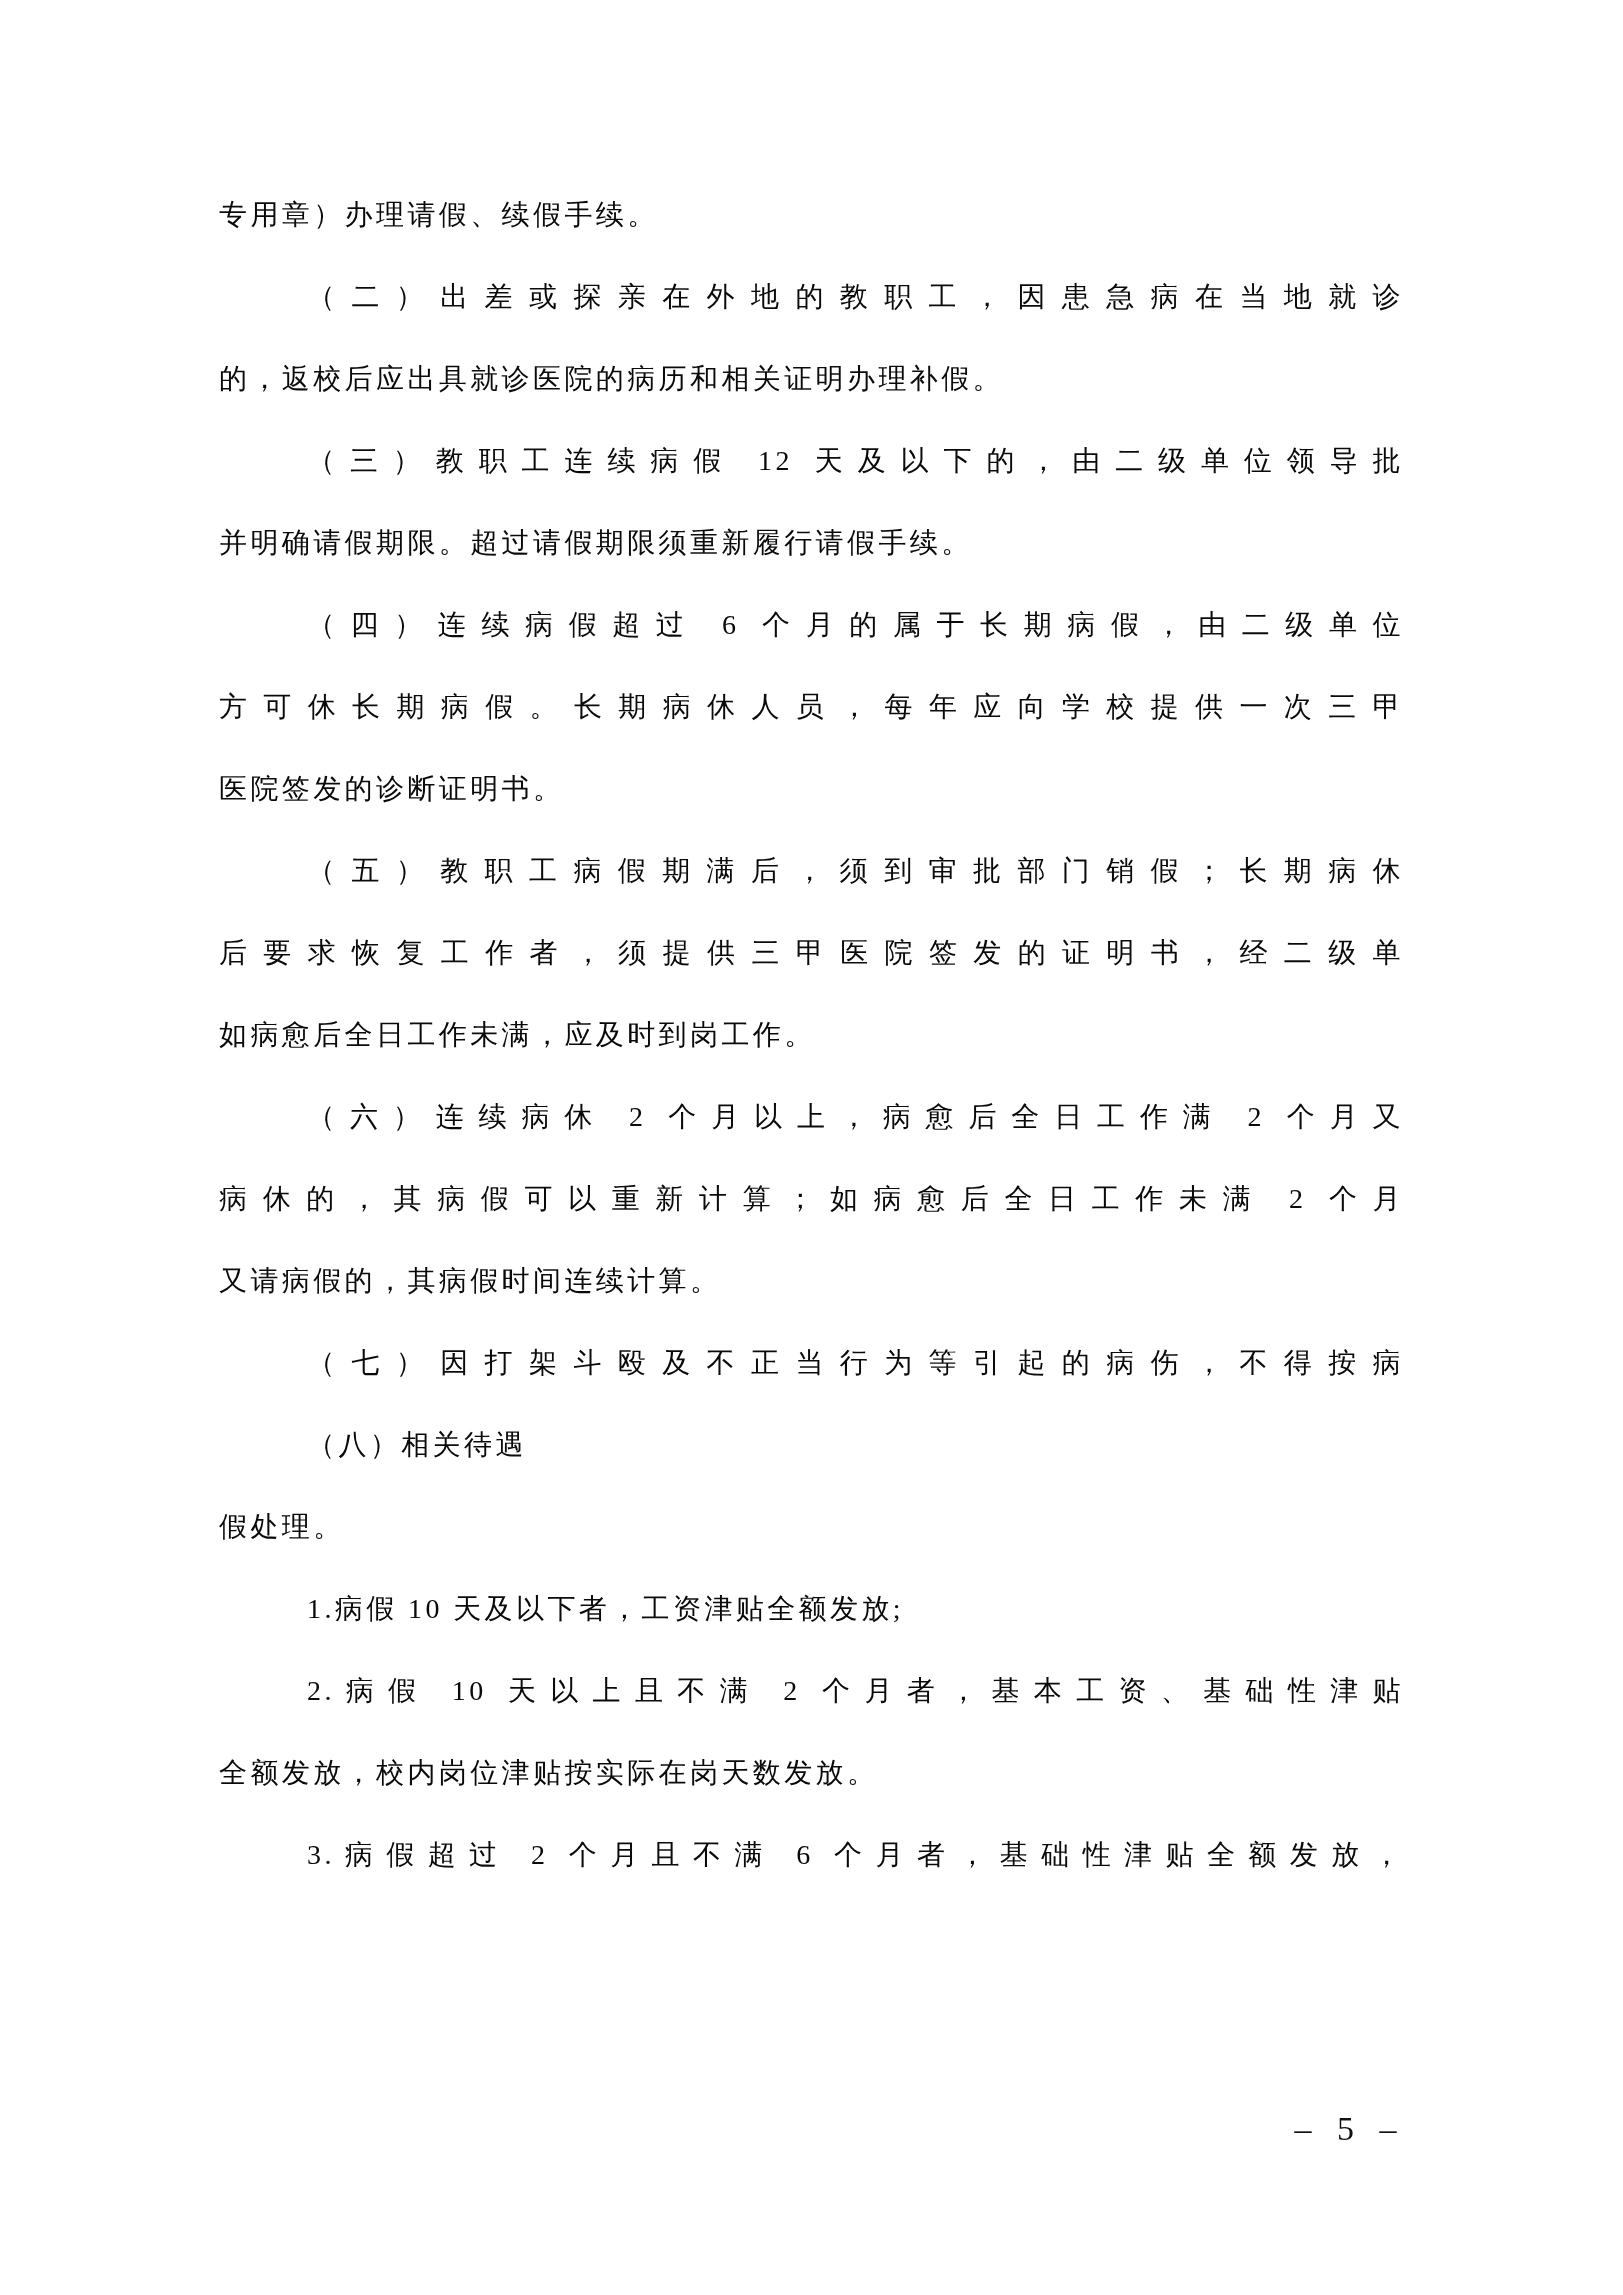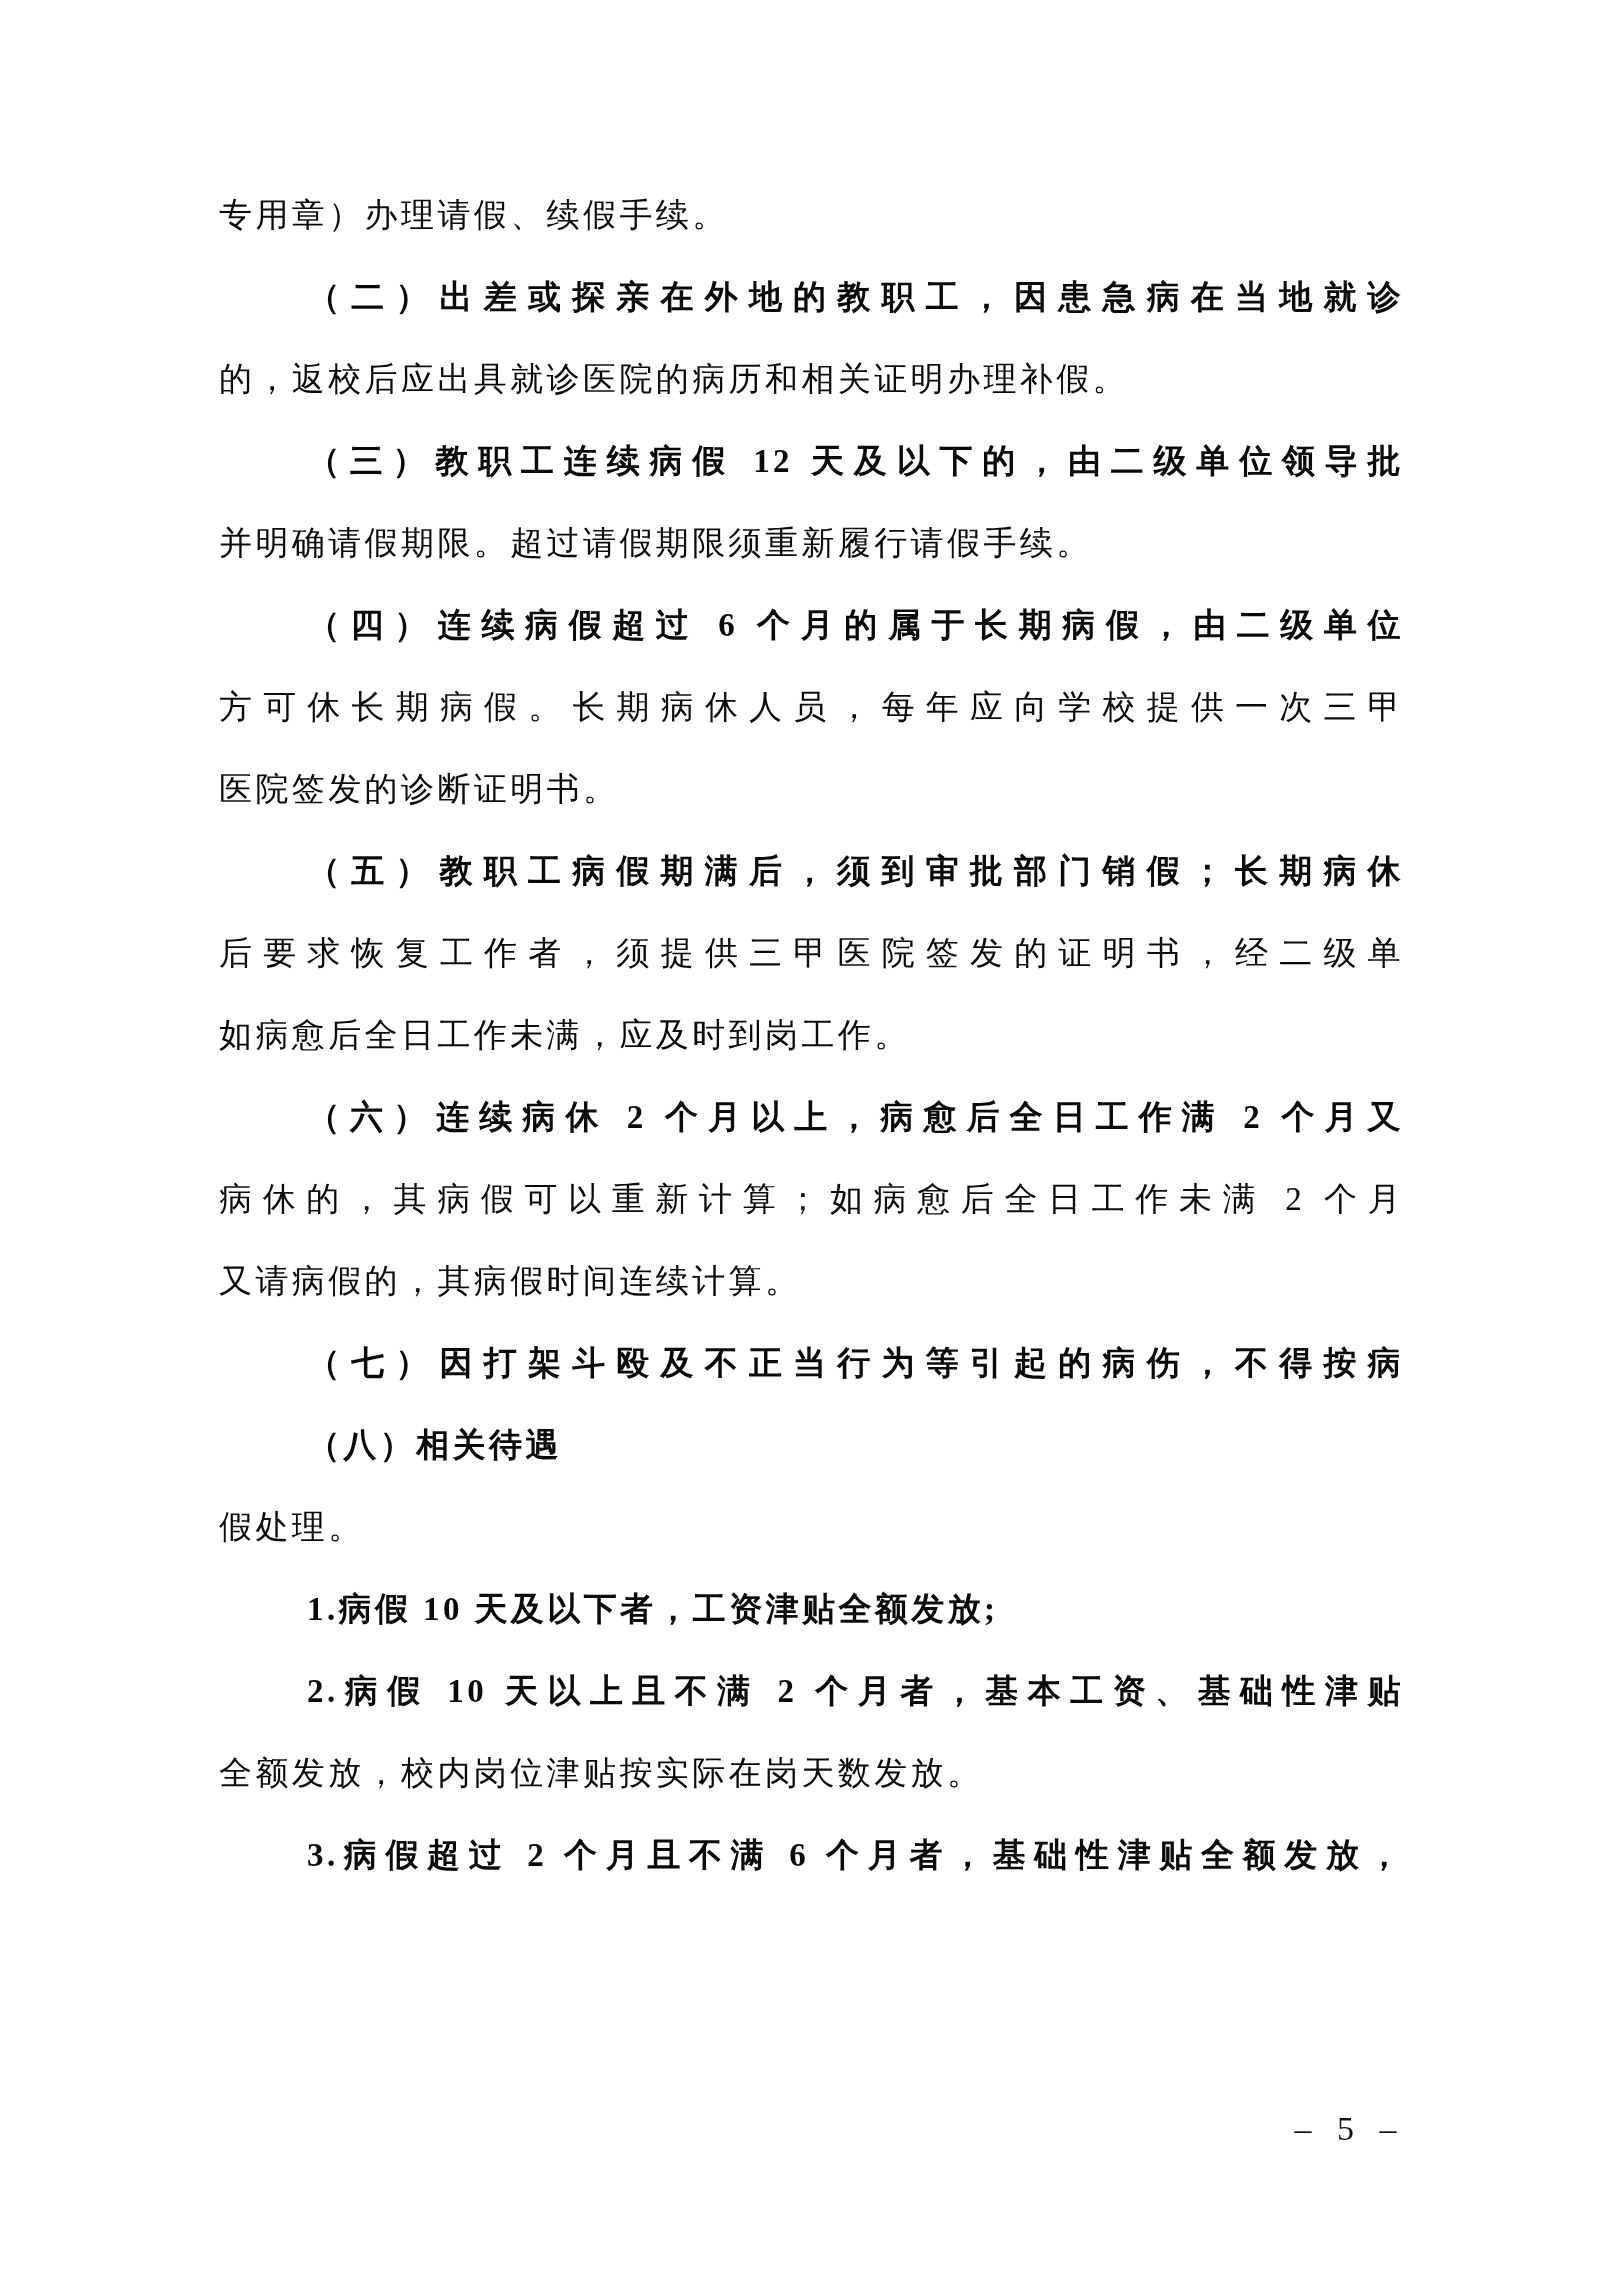--- a/index.html
+++ b/index.html
@@ -14,32 +14,31 @@
     background: #ffffff;
     overflow: hidden;
     font-family: "Liberation Serif", "DejaVu Serif", serif;
     color: #000000;
   }
   .doc-body {
     position: absolute;
     left: 219px;
     top: 174px;
     width: 1185px;
-    font-size: 33px;
+    font-size: 28px;
     line-height: 82px;
     letter-spacing: 3.4px;
     color: #0a0a0a;
   }
   .line {
     white-space: nowrap;
     height: 82px;
   }
   .line.indent {
     text-indent: 88px;
-    font-weight: bold;
   }
   .line.just {
     white-space: normal;
     text-align: justify;
     text-align-last: justify;
   }
   .page-number {
     position: absolute;
     top: 2108px;
     right: 218px;

